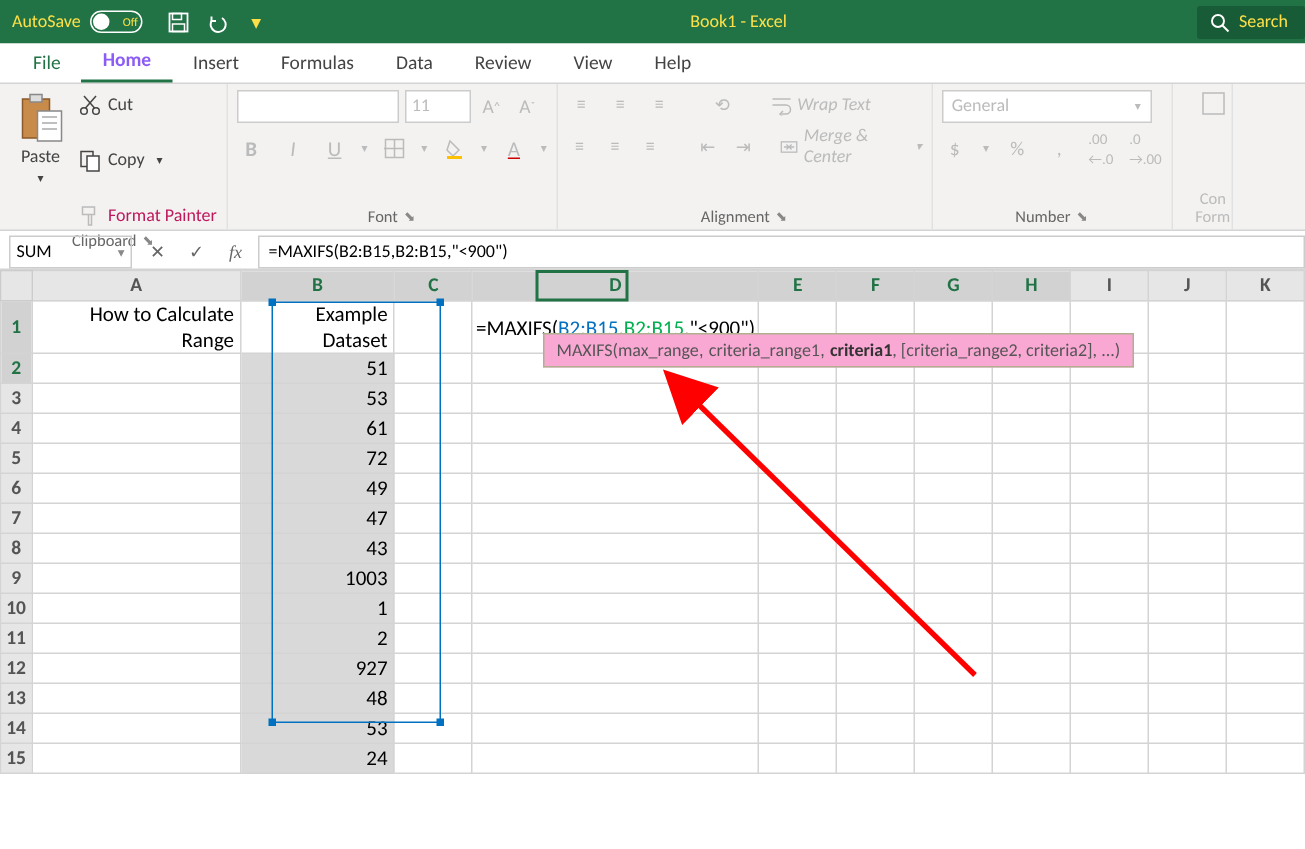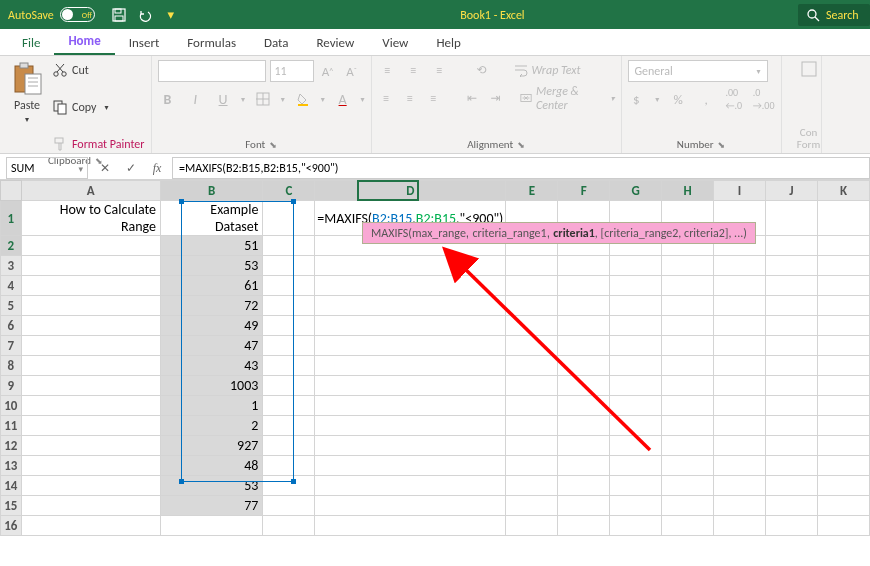--- a/index.html
+++ b/index.html
@@ -539,35 +539,21 @@
           <td class="cell col-other"></td>
           <td class="cell col-other"></td>
           <td class="cell col-other"></td>
           <td class="cell col-other"></td>
           <td class="cell col-other"></td>
           <td class="cell col-other"></td>
         </tr>
         <tr>
           <th class="row-header">15</th>
           <td class="cell col-A"></td>
-          <td class="cell num sel-range col-B">77</td>
-          <td class="cell col-C"></td>
-          <td class="cell col-D"></td>
-          <td class="cell col-E"></td>
-          <td class="cell col-other"></td>
-          <td class="cell col-other"></td>
-          <td class="cell col-other"></td>
-          <td class="cell col-other"></td>
-          <td class="cell col-other"></td>
-          <td class="cell col-other"></td>
-        </tr>
-        <tr>
-          <th class="row-header">16</th>
-          <td class="cell col-A"></td>
-          <td class="cell col-B"></td>
+          <td class="cell num sel-range col-B">24</td>
           <td class="cell col-C"></td>
           <td class="cell col-D"></td>
           <td class="cell col-E"></td>
           <td class="cell col-other"></td>
           <td class="cell col-other"></td>
           <td class="cell col-other"></td>
           <td class="cell col-other"></td>
           <td class="cell col-other"></td>
           <td class="cell col-other"></td>
         </tr>

